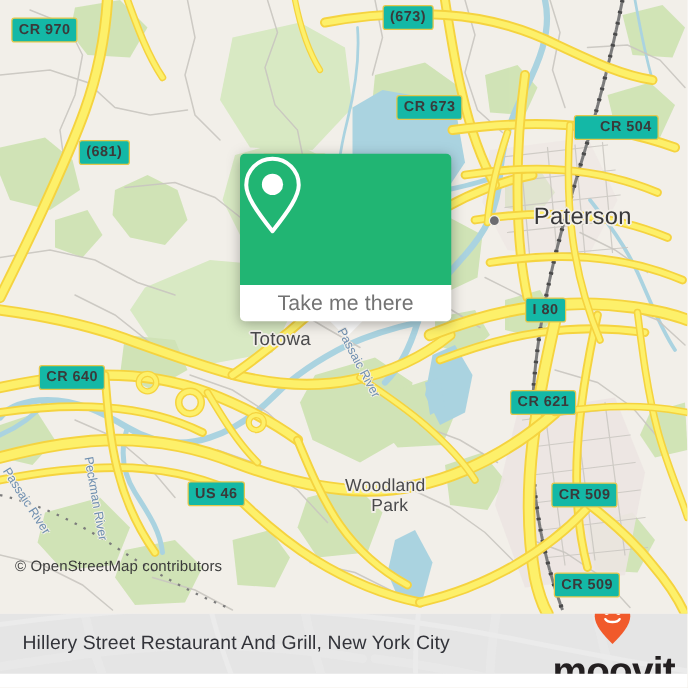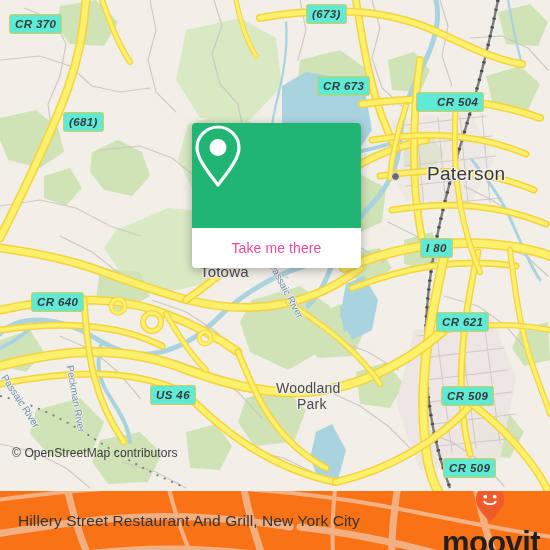--- a/index.html
+++ b/index.html
@@ -38,51 +38,50 @@
     text-shadow:-1px 0 #f2efe9,1px 0 #f2efe9,0 -1px #f2efe9,0 1px #f2efe9;
   }
   .citydot{
     position:absolute;width:7px;height:7px;border-radius:50%;
     background:#6c6c70;border:1.5px solid #f2efe9;z-index:26;
   }
 
   
   .shield{
     position:absolute;display:flex;align-items:center;justify-content:center;
-    background:#5eead4;border:1.6px solid #e4c84b;border-radius:2.5px;
+    background:#14b8a6;border:1.6px solid #e4c84b;border-radius:2.5px;
     color:#3a3a3a;font-size:11.5px;font-weight:700;letter-spacing:.4px;
     padding:1px 5px 2px 5px;height:15px;box-sizing:content-box;z-index:30;
     white-space:nowrap;
-    font-style:italic;
   }
 
   
   .popup{
     position:absolute;left:192px;top:123px;width:169px;
     z-index:60;filter:drop-shadow(0 2px 5px rgba(0,0,0,.30));
   }
   .popup-head{
     height:105px;background:#21b573;border-radius:4px 4px 0 0;
     display:flex;align-items:center;justify-content:center;
   }
   .popup-foot{
-    height:40px;background:#ffffff;border-radius:0 0 4px 4px;
+    height:29px;background:#ffffff;border-radius:0 0 4px 4px;
     display:flex;align-items:center;justify-content:center;
-    color:#ec4899;font-size:14px;letter-spacing:.1px;
+    color:#737373;font-size:17px;letter-spacing:.1px;
   }
   .popup-tail{
     position:absolute;left:50%;top:257px;transform:translateX(-50%);
     width:0;height:0;border-left:13px solid transparent;border-right:13px solid transparent;
     border-top:13px solid #ffffff;
   }
 
   
   .bottombar{
-    position:absolute;left:0;top:491px;width:550px;height:59px;
-    background:#f97316;overflow:hidden;
+    position:absolute;left:0;top:491px;width:550px;height:48px;
+    background:#e5e5e5;overflow:hidden;
   }
   .bottombar .wm{position:absolute;left:0;top:-30px;opacity:.5;}
   .bottom-title{
     position:absolute;left:18px;top:50%;transform:translateY(-50%);
     font-size:15.5px;color:#33343a;letter-spacing:.1px;white-space:nowrap;z-index:3;
   }
   .brand{
     position:absolute;right:10px;top:50%;transform:translateY(-50%);
     display:flex;align-items:center;z-index:3;flex-direction:column;
   }
@@ -330,29 +329,29 @@
 
     <div class="mlabel town" style="left:200px;top:263px;">Totowa</div>
 
     <div class="mlabel park" style="left:265px;top:380px;">Woodland</div>
     <div class="mlabel park" style="left:286px;top:396px;">Park</div>
 
     <div class="mlabel river" style="left:272px;top:258px;transform:rotate(62deg);transform-origin:0 50%;">Passaic River</div>
     <div class="mlabel river" style="left:4px;top:370px;transform:rotate(57deg);transform-origin:0 50%;">Passaic River</div>
     <div class="mlabel river" style="left:70px;top:360px;transform:rotate(80deg);transform-origin:0 50%;">Peckman River</div>
 
-    <div class="shield" style="left:9px;top:14px;">CR 370</div>
+    <div class="shield" style="left:9px;top:14px;">CR 970</div>
     <div class="shield" style="left:306px;top:4px;">(673)</div>
     <div class="shield" style="left:317px;top:76px;">CR 673</div>
-    <div class="shield" style="left:416px;top:92px;padding-left:20px;">CR 504</div>
+    <div class="shield" style="left:459px;top:92px;padding-left:20px;">CR 504</div>
     <div class="shield" style="left:209px;top:95px;margin-top:28px;">CR 666</div>
     <div class="shield" style="left:63px;top:112px;">(681)</div>
     <div class="shield" style="left:420px;top:238px;">I 80</div>
     <div class="shield" style="left:31px;top:292px;text-align:center;">CR 640</div>
-    <div class="shield" style="left:436px;top:312px;">CR 621</div>
+    <div class="shield" style="left:408px;top:312px;">CR 621</div>
     <div class="shield" style="left:150px;top:385px;">US 46</div>
     <div class="shield" style="left:441px;top:386px;">CR 509</div>
     <div class="shield" style="left:443px;top:458px;">CR 509</div>
 
     <div class="attrib">© OpenStreetMap contributors</div>
 
     <div class="popup">
       <div class="popup-head">
         <span>
           <svg width="52" height="66" viewBox="0 0 52 66" aria-hidden="true">

